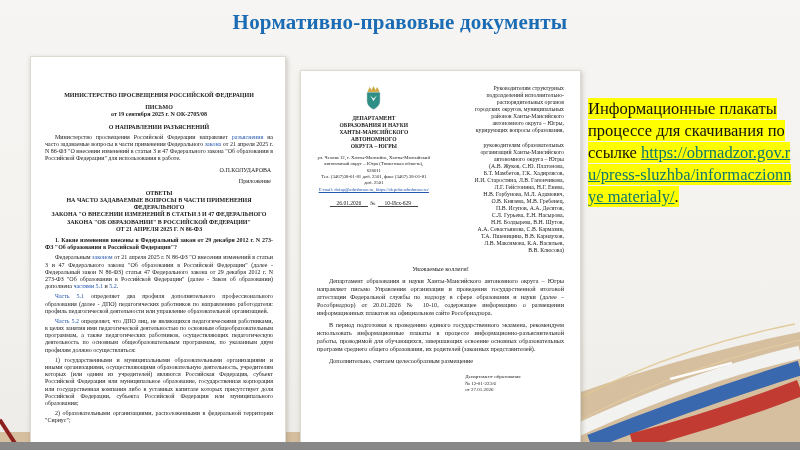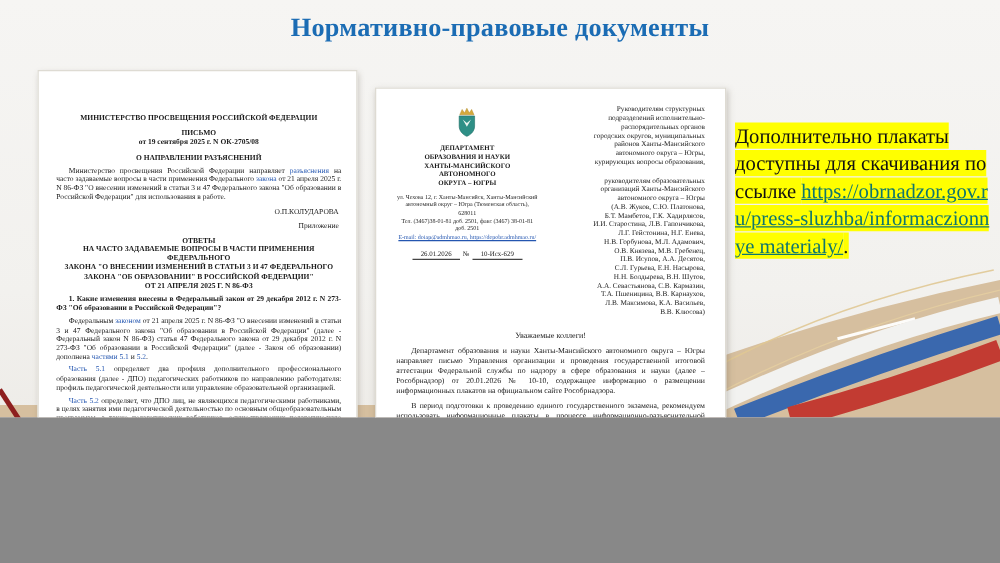--- a/index.html
+++ b/index.html
@@ -1,16 +1,16 @@
 <!DOCTYPE html>
 <html><head>
 <meta charset="utf-8">
 <style>
   html,body{margin:0;padding:0;background:#888;}
-  .slide{position:relative;width:800px;height:334px;overflow:hidden;
+  .slide{position:relative;width:800px;height:442px;overflow:hidden;
          background:linear-gradient(180deg,#f6f5f3 0%,#f2f1ee 70%,#eeece8 100%);
          font-family:"Liberation Serif",serif;}
   
   .title{position:absolute;top:10px;left:0;width:100%;text-align:center;
          font-size:21px;font-weight:bold;color:#1b6cb4;letter-spacing:.2px;}
   
   .beige-strip{position:absolute;left:0;bottom:0;width:100%;height:10px;background:#d6bf9f;z-index:1;}
   .corner-svg{position:absolute;right:0;bottom:0;z-index:1;}
   .red-corner{position:absolute;left:-8px;bottom:6px;width:34px;height:4px;background:#8e1f1f;
               transform:rotate(57deg);z-index:1;}
@@ -125,21 +125,21 @@
     <div>
         <div class="rp">Департамент образования и науки Ханты-Мансийского автономного округа – Югры направляет письмо Управления организации и проведения государственной итоговой аттестации Федеральной службы по надзору в сфере образования и науки (далее – Рособрнадзор) от 20.01.2026 № 10-10, содержащее информацию о размещении информационных плакатов на официальном сайте Рособрнадзора.</div>
         <div class="rp">В период подготовки к проведению единого государственного экзамена, рекомендуем использовать информационные плакаты в процессе информационно-разъяснительной работы, проводимой для обучающихся, завершающих освоение основных образовательных программ среднего общего образования, их родителей (законных представителей).</div>
         <div class="rp">Дополнительно, считаем целесообразным размещение</div>
       </div>
     <div class="stamp">Департамент образования
 № 12-01-223/6
 от 27.01.2026</div>
   </div>
 
-  <div class="note"><span class="hl">Дополнительно плакаты доступны для скачивания по ссылке </span><span class="hl-link">https://obrnadzor.gov.ru/press-sluzhba/informaczionnye materialy/</span><span class="hl">.</span></div>
+  <div class="note"><span class="hl">Информационные плакаты процессе для скачивания по ссылке </span><span class="hl-link">https://obrnadzor.gov.ru/press-sluzhba/informaczionnye materialy/</span><span class="hl">.</span></div>
 
   <div class="beige-strip"></div>
   <div class="red-corner"></div>
   <svg class="corner-svg" width="300" height="120" viewBox="0 0 300 120">
     <path d="M300,10 Q150,40 0,100 L0,120 L300,120 Z" fill="#d6bf9f"></path>
     <path d="M10,118 Q130,35 295,2" stroke="#e0c894" stroke-width="1.3" fill="none" opacity="0.9"></path>
     <path d="M40,120 Q160,50 300,18" stroke="#e6d0a0" stroke-width="1" fill="none" opacity="0.8"></path>
     <path d="M170,57 L232,41" stroke="#ffffff" stroke-width="2.4" fill="none" opacity="0.95"></path>
     <path d="M300,30 Q180,58 52,120" stroke="#f2f2f0" stroke-width="13" fill="none"></path>
     <path d="M300,46 Q196,78 90,120" stroke="#3a68ae" stroke-width="15" fill="none"></path>

